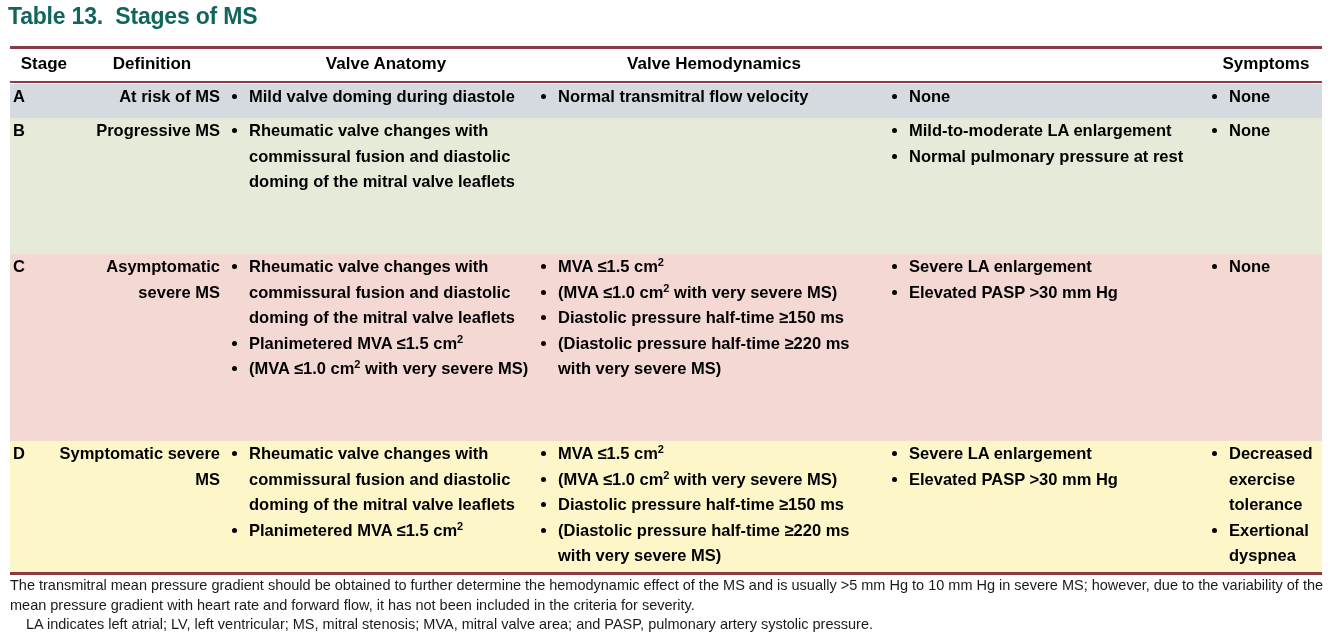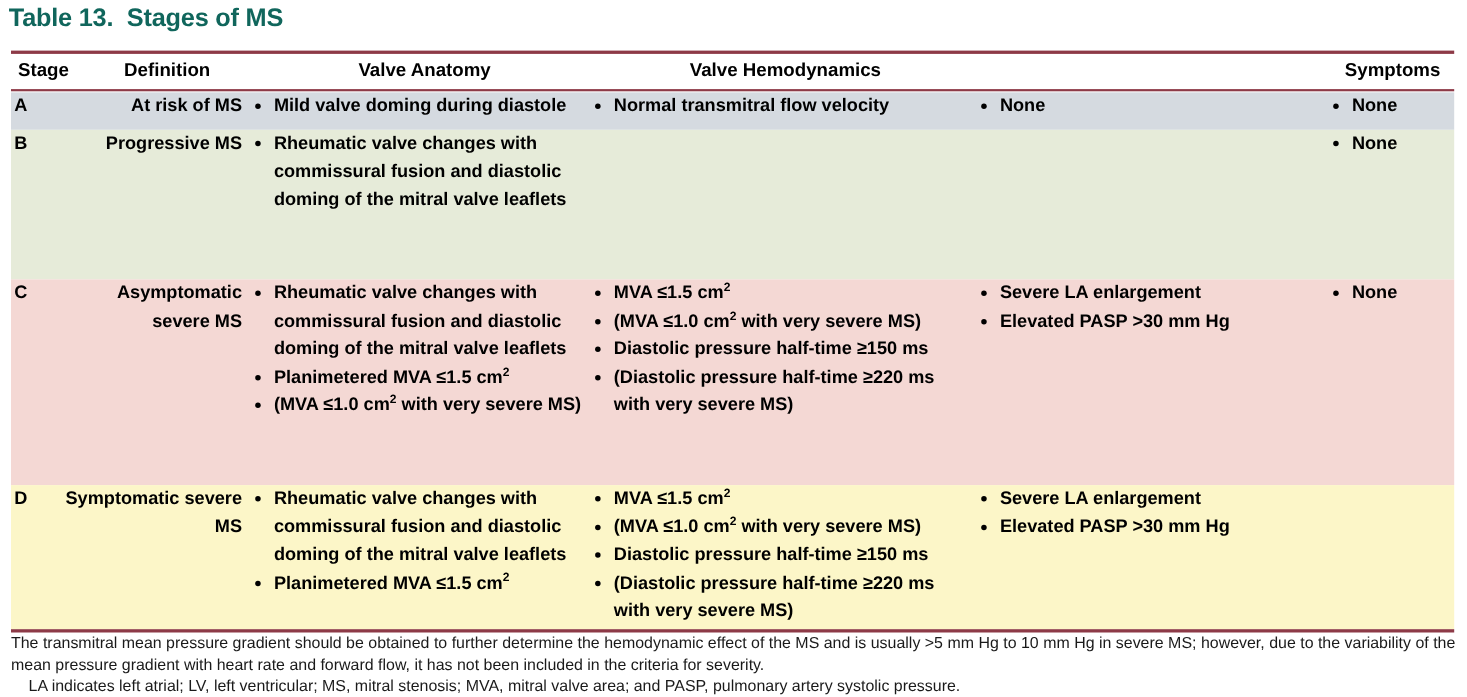--- a/index.html
+++ b/index.html
@@ -58,21 +58,21 @@
   .th {
     position: absolute;
     top: 0;
     font-size: 17px;
     font-weight: bold;
     color: #000000;
     text-align: center;
     white-space: nowrap;
     line-height: 22px;
   }
-  .th-stage    { left: 0px;   width: 55px;  text-align: center; padding-left: 2px; }
+  .th-stage    { left: 0px;   width: 55px;  text-align: right; padding-left: 2px; }
   .th-def      { left: 58px;  width: 168px; }
   .th-anat     { left: 226px; width: 300px; }
   .th-hemo     { left: 526px; width: 356px; }
   .th-cons     { left: 882px; width: 318px; margin-top: 43px; }
   .th-symp     { left: 1200px;width: 112px; }
 
   
   .trow {
     position: absolute;
     left: 10px;
@@ -182,20 +182,26 @@
         </div>
       </div>
       <div class="trow" style="top: 118px; height: 136px; background: rgb(230, 235, 217);">
         <div class="tcell c-stage">B</div>
         <div class="tcell c-def">Progressive MS</div>
         <div class="tcell c-anat">
           <ul class="blist">
             <li>Rheumatic valve changes with commissural fusion and diastolic doming of the mitral valve leaflets</li>
           </ul>
         </div>
+        <div class="tcell c-cons">
+          <ul class="blist">
+            <li>Mild-to-moderate LA enlargement</li>
+            <li>Normal pulmonary pressure at rest</li>
+          </ul>
+        </div>
         <div class="tcell c-symp">
           <ul class="blist">
             <li>None</li>
           </ul>
         </div>
       </div>
       <div class="trow" style="top: 254px; height: 187px; background: rgb(244, 216, 212);">
         <div class="tcell c-stage">C</div>
         <div class="tcell c-def">Asymptomatic severe MS</div>
         <div class="tcell c-anat">
@@ -241,20 +247,26 @@
             <li>Diastolic pressure half-time ≥150 ms</li>
             <li>(Diastolic pressure half-time ≥220 ms with very severe MS)</li>
           </ul>
         </div>
         <div class="tcell c-cons">
           <ul class="blist">
             <li>Severe LA enlargement</li>
             <li>Elevated PASP &gt;30 mm Hg</li>
           </ul>
         </div>
+        <div class="tcell c-symp">
+          <ul class="blist">
+            <li>Decreased exercise tolerance</li>
+            <li>Exertional dyspnea</li>
+          </ul>
+        </div>
       </div>
     </div>
 
   <div class="rule rule-bottom"></div>
 
   <div class="footnotes">
     <p class="fn-1">The transmitral mean pressure gradient should be obtained to further determine the hemodynamic effect of the MS and is usually &gt;5 mm Hg to 10 mm Hg in severe MS; however, due to the variability of the mean pressure gradient with heart rate and forward flow, it has not been included in the criteria for severity.</p>
     <p class="fn-2">LA indicates left atrial; LV, left ventricular; MS, mitral stenosis; MVA, mitral valve area; and PASP, pulmonary artery systolic pressure.</p>
   </div>
 

